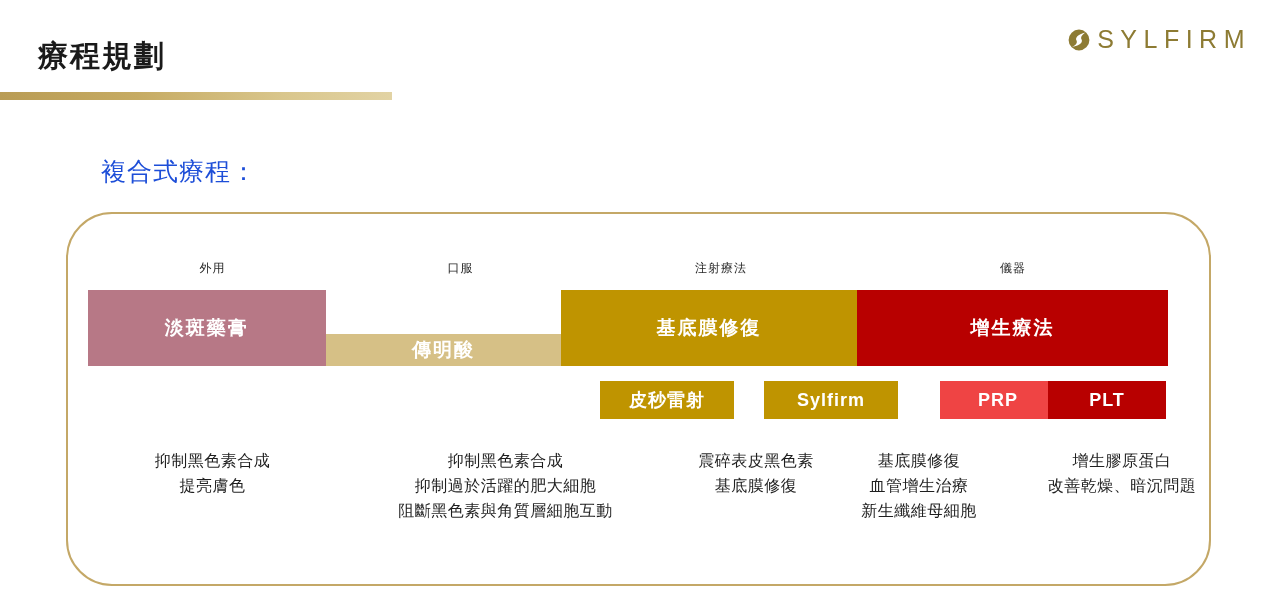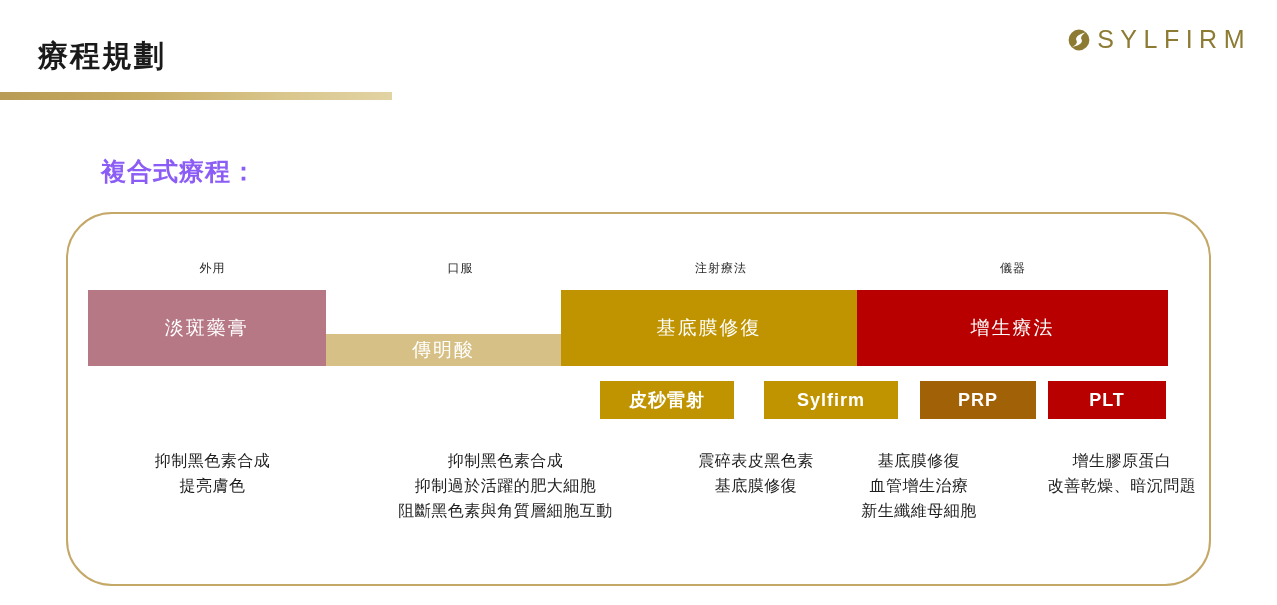--- a/index.html
+++ b/index.html
@@ -62,22 +62,22 @@
     color: #8d7b33;
     line-height: 1;
   }
 
   
   .section-heading {
     position: absolute;
     left: 101px;
     top: 155px;
     font-size: 25px;
-    font-weight: 700;
-    color: #8b5cf6;
+    font-weight: 400;
+    color: #1d4ed8;
     letter-spacing: 1px;
   }
 
   
   .panel {
     position: absolute;
     left: 66px;
     top: 212px;
     width: 1145px;
     height: 374px;
@@ -115,21 +115,21 @@
     width: 1080px;
     height: 76px;
     display: flex;
   }
   .bar-seg {
     display: flex;
     align-items: center;
     justify-content: center;
     color: #ffffff;
     font-size: 19px;
-    font-weight: 400;
+    font-weight: 700;
     letter-spacing: 2px;
   }
   .seg-w0 { width: 249px; }
   .seg-w1 { width: 247px; }
   .seg-w2 { width: 310px; }
   .seg-w3 { width: 326px; }
 
   
   .chip-row {
     position: absolute;
@@ -213,21 +213,21 @@
   <div class="bar-row">
     <div class="bar-seg seg-w0" style="background-color: rgb(183, 120, 134);">淡斑藥膏</div>
     <div class="bar-seg seg-w1" style="background-color: rgb(214, 192, 134); margin-top: 44px;">傳明酸</div>
     <div class="bar-seg seg-w2" style="background-color: rgb(191, 148, 0);">基底膜修復</div>
     <div class="bar-seg seg-w3" style="background-color: rgb(184, 0, 0);">增生療法</div>
   </div>
 
   <div class="chip-row">
     <div class="chip chip-0" style="background-color: rgb(191, 148, 0);">皮秒雷射</div>
     <div class="chip chip-1" style="background-color: rgb(191, 148, 0);">Sylfirm</div>
-    <div class="chip chip-2" style="background-color: #a16207;">PRP</div>
+    <div class="chip chip-2" style="background-color: #ef4444; margin-left: 20px;">PRP</div>
     <div class="chip chip-3" style="background-color: rgb(184, 0, 0);">PLT</div>
   </div>
 
   <div class="desc-row">
     <div class="desc-col desc-0">抑制黑色素合成
 提亮膚色</div>
     <div class="desc-col desc-1">抑制黑色素合成
 抑制過於活躍的肥大細胞
 阻斷黑色素與角質層細胞互動</div>
     <div class="desc-col desc-2">震碎表皮黑色素

